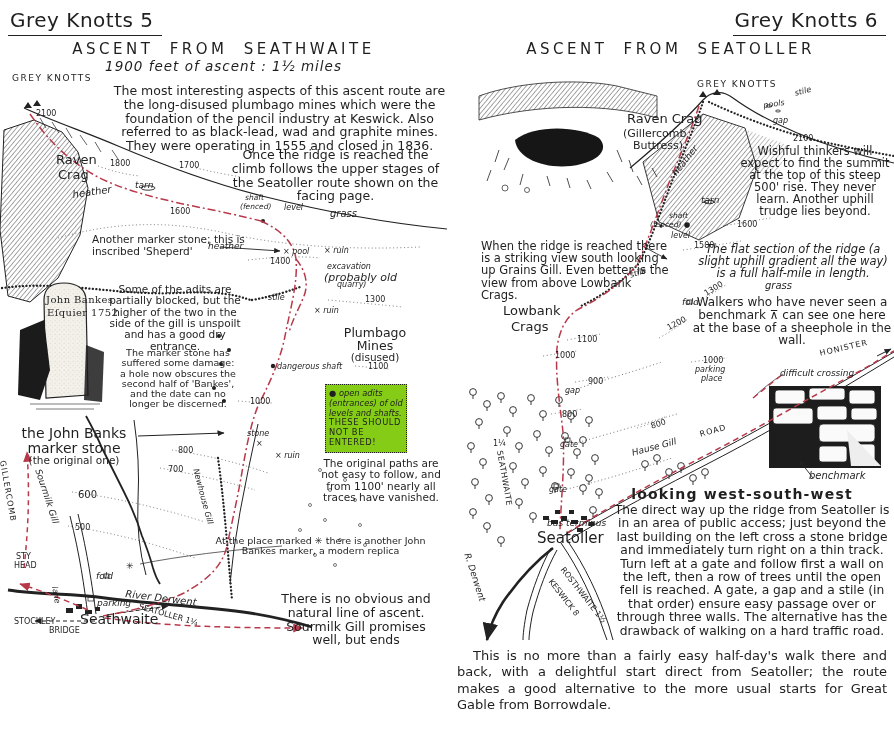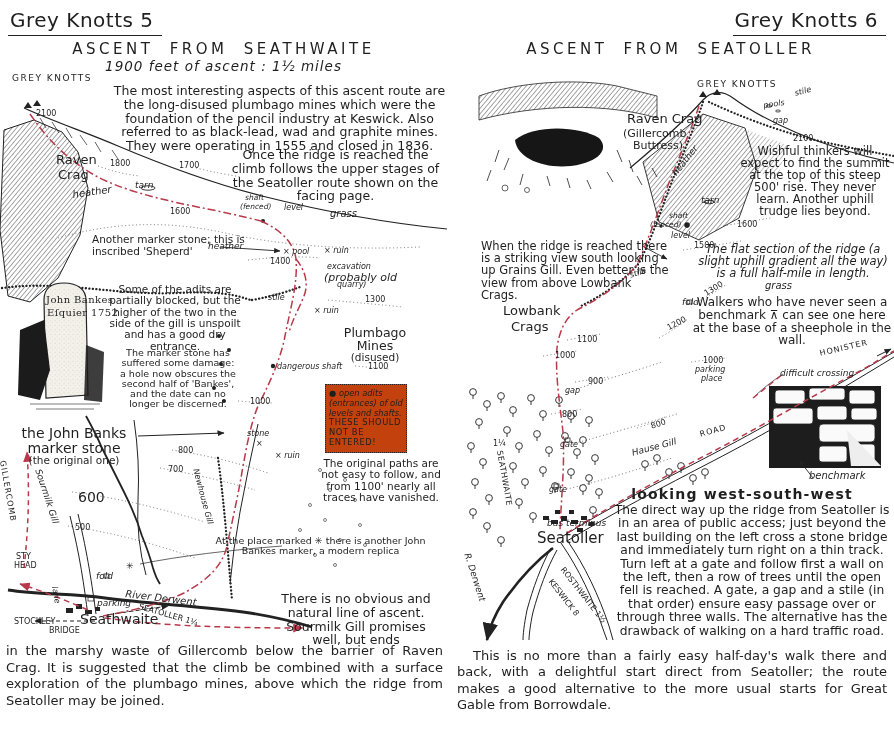--- a/index.html
+++ b/index.html
@@ -11,21 +11,21 @@
   .art{position:absolute;left:0;top:0;width:447px;height:735px;}
   .labels{position:absolute;left:0;top:0;width:447px;height:735px;pointer-events:none;}
   .map-label{position:absolute;font-size:9px;line-height:1;white-space:pre;transform-origin:0 0;color:#1f1f1f;}
   .pnum{position:absolute;font-size:20px;letter-spacing:.5px;border-bottom:1.6px solid #222;padding:0 8px 3px 2px;white-space:nowrap;}
   .title{position:absolute;left:0;width:447px;text-align:center;font-size:15px;letter-spacing:3.5px;word-spacing:8px;white-space:nowrap;}
   .subtitle{position:absolute;left:0;width:447px;text-align:center;font-style:italic;font-size:13.5px;letter-spacing:1px;white-space:nowrap;}
   .note{position:absolute;font-size:12.5px;line-height:1.1;}
   .c{text-align:center;} .j{text-align:justify;} .it{font-style:italic;}
   .looking{font-weight:bold;font-size:14px;letter-spacing:1.2px;line-height:1.15;}
   .inscr{position:absolute;font-family:"DejaVu Serif",serif;font-size:10px;letter-spacing:.4px;white-space:nowrap;}
-  .dotbox{position:absolute;border:1.3px dotted #222;padding:4px 3px;font-size:8.3px;line-height:1.18;text-align:left;background:#c2410c;}
+  .dotbox{position:absolute;border:1.3px dotted #222;padding:4px 3px;font-size:8.3px;line-height:1.18;text-align:left;background:#84cc16;}
   .dotbox .warn{letter-spacing:.6px;}
   .blk{display:block;}
   .sub1{font-size:10.5px;}
 </style>
 </head>
 <body>
 
 <div class="spread">
 
   <div class="page" id="page-left">
@@ -163,21 +163,20 @@
     </div>
 
     <div class="dotbox" style="left:325px;top:384px;width:74px;">
       <span class="blk it">● open adits (entrances) of old levels and shafts.</span>
       <span class="blk warn">THESE SHOULD NOT BE ENTERED!</span>
     </div>
 
     <div class="note c" style="left:320px;top:458px;width:122px;font-size:10.5px;line-height:1.08;">The original paths are not easy to follow, and from 1100' nearly all traces have vanished.</div>
     <div class="note c" style="left:198px;top:536px;width:245px;font-size:9.5px;">At the place marked ✳ there is another John Bankes marker, a modern replica</div>
     <div class="note c" style="left:270px;top:592px;width:172px;font-size:12.5px;">There is no obvious and natural line of ascent. Sourmilk Gill promises well, but ends</div>
-    <div class="note j" style="left:6px;top:643px;width:437px;font-size:13px;line-height:1.28;">in the marshy waste of Gillercomb below the barrier of Raven Crag. It is suggested that the climb be combined with a surface exploration of the plumbago mines, above which the ridge from Seatoller may be joined.</div>
 
     <div class="labels" id="left-labels">
         <span class="map-label" style="left: 12px; top: 74px; font-size: 9px; letter-spacing: 1.5px;">GREY KNOTTS</span>
         <span class="map-label" style="left: 36px; top: 110px; font-size: 8px;">2100</span>
         <span class="map-label" style="left: 56px; top: 153px; font-size: 13px;">Raven</span>
         <span class="map-label" style="left: 58px; top: 168px; font-size: 13px;">Crag</span>
         <span class="map-label" style="left: 110px; top: 160px; font-size: 8px;">1800</span>
         <span class="map-label" style="left: 179px; top: 162px; font-size: 8px;">1700</span>
         <span class="map-label" style="left: 135px; top: 181px; font-size: 9px; font-style: italic;">tarn</span>
         <span class="map-label" style="left: 72px; top: 190px; font-size: 10px; font-style: italic; transform: rotate(-8deg);">heather</span>
@@ -197,21 +196,21 @@
         <span class="map-label" style="left: 314px; top: 307px; font-size: 8px; font-style: italic;">× ruin</span>
         <span class="map-label" style="left: 208px; top: 242px; font-size: 9px; font-style: italic;">heather</span>
         <span class="map-label" style="left: 277px; top: 363px; font-size: 8px; font-style: italic;">dangerous shaft</span>
         <span class="map-label" style="left: 368px; top: 363px; font-size: 8px;">1100</span>
         <span class="map-label" style="left: 250px; top: 398px; font-size: 8px;">1000</span>
         <span class="map-label" style="left: 247px; top: 430px; font-size: 8px; font-style: italic;">stone</span>
         <span class="map-label" style="left: 256px; top: 440px; font-size: 8px;">×</span>
         <span class="map-label" style="left: 275px; top: 452px; font-size: 8px; font-style: italic;">× ruin</span>
         <span class="map-label" style="left: 178px; top: 447px; font-size: 8px;">800</span>
         <span class="map-label" style="left: 168px; top: 466px; font-size: 8px;">700</span>
-        <span class="map-label" style="left: 78px; top: 490px; font-size: 14px;">600</span>
+        <span class="map-label" style="left: 78px; top: 490px; font-size: 10px;">600</span>
         <span class="map-label" style="left: 75px; top: 524px; font-size: 8px;">500</span>
         <span class="map-label" style="left: 42px; top: 468px; font-size: 9px; font-style: italic; transform: rotate(72deg);">Sourmilk Gill</span>
         <span class="map-label" style="left: 6px; top: 460px; font-size: 8px; letter-spacing: 1px; transform: rotate(80deg);">GILLERCOMB</span>
         <span class="map-label" style="left: 199px; top: 468px; font-size: 8px; font-style: italic; transform: rotate(75deg);">Newhouse Gill</span>
         <span class="map-label" style="left: 16px; top: 553px; font-size: 8px;">STY</span>
         <span class="map-label" style="left: 14px; top: 562px; font-size: 8px;">HEAD</span>
         <span class="map-label" style="left: 126px; top: 562px; font-size: 9px;">✳</span>
         <span class="map-label" style="left: 96px; top: 572px; font-size: 9px; font-style: italic;">fold</span>
         <span class="map-label" style="left: 58px; top: 586px; font-size: 8px; font-style: italic; transform: rotate(80deg);">lane</span>
         <span class="map-label" style="left: 126px; top: 589px; font-size: 10px; font-style: italic; transform: rotate(7deg);">River Derwent</span>

